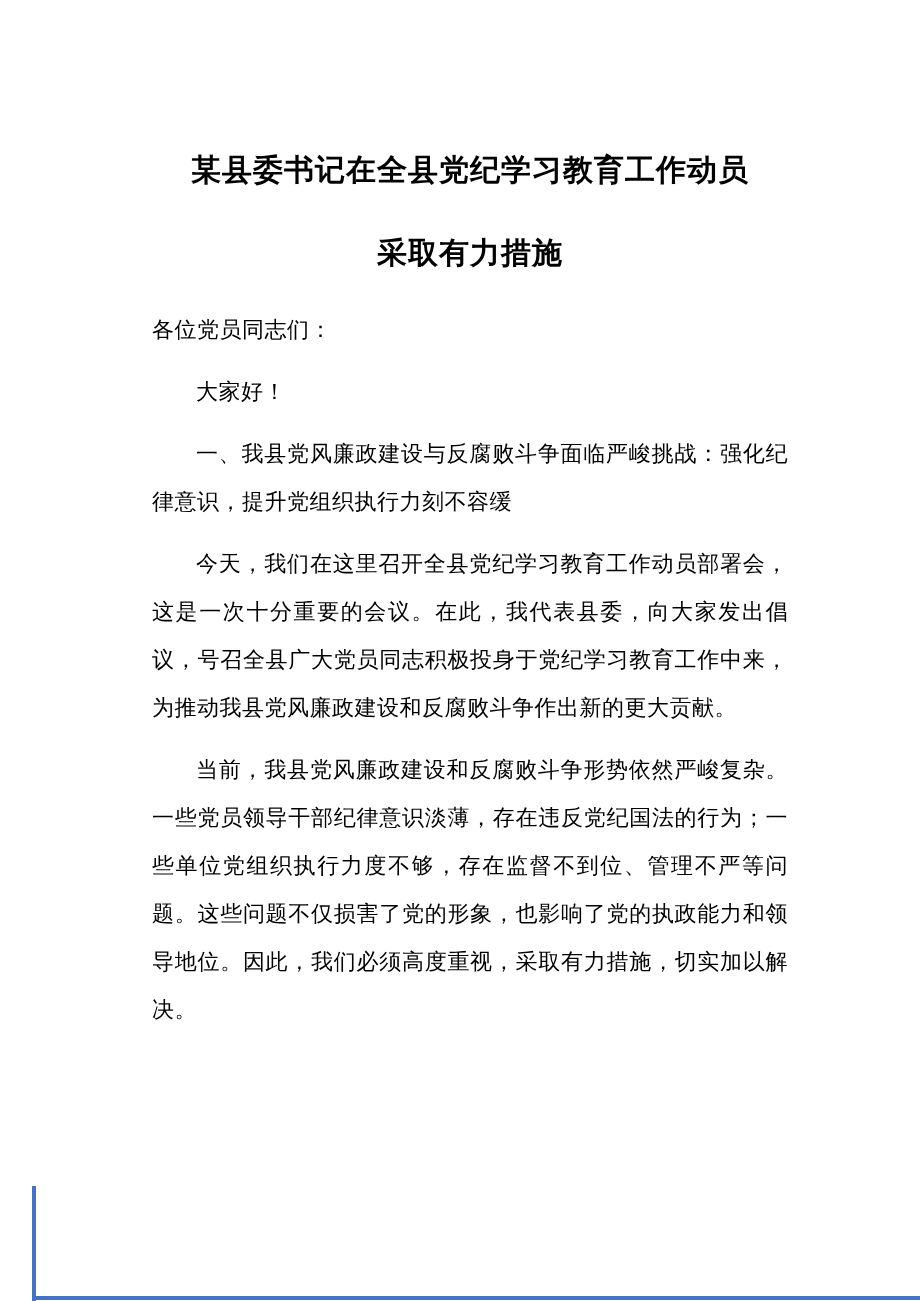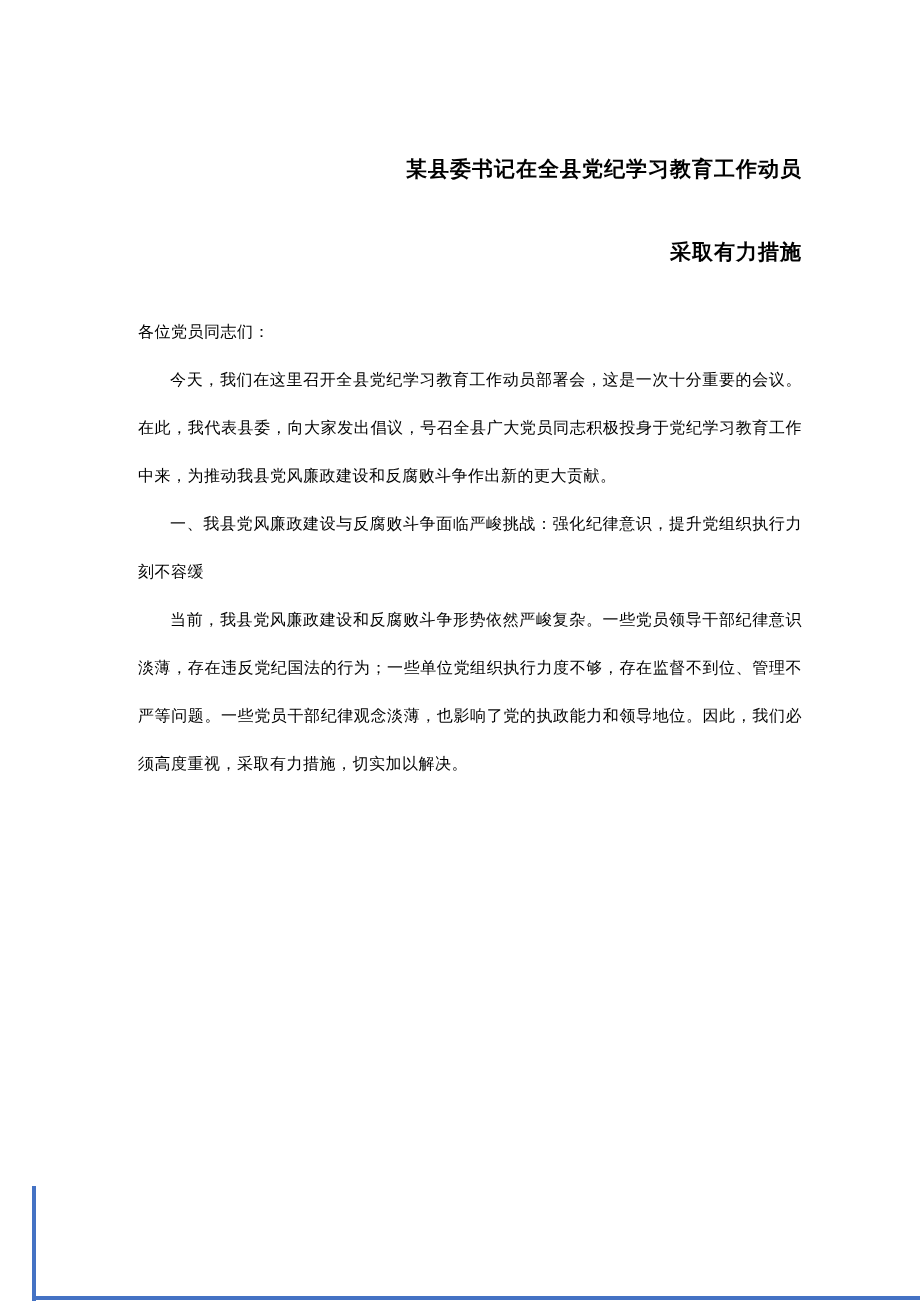--- a/index.html
+++ b/index.html
@@ -16,36 +16,37 @@
     font-family: "Liberation Serif", "DejaVu Serif", serif;
     color: #000000;
   }
   .doc-content {
     position: absolute;
     left: 138px;
     top: 128px;
     width: 664px;
   }
   .doc-title {
-    font-size: 21px;
+    font-size: 30px;
     font-weight: bold;
-    text-align: right;
+    text-align: center;
     line-height: 83px;
     margin: 0 0 14px 0;
     letter-spacing: 1px;
   }
   .doc-title .title-line {
     display: block;
   }
   .doc-body p {
-    font-size: 16px;
+    font-size: 22px;
     line-height: 48px;
-    margin: 0;
+    margin: 14px;
     text-align: justify;
     letter-spacing: 0.5px;
+    font-family: Liberation Mono, monospace;
   }
   .doc-body p.indent {
     text-indent: 2em;
   }
   .page-border-left {
     position: absolute;
     left: 32px;
     top: 1186px;
     width: 4px;
     height: 115px;
@@ -66,23 +67,24 @@
   <div class="doc-content">
 
     <h1 class="doc-title">
       <span class="title-line">某县委书记在全县党纪学习教育工作动员</span>
       <span class="title-line">采取有力措施</span>
     </h1>
 
     <div class="doc-body">
 
     <p>各位党员同志们：</p>
+        <p class="indent">大家好！</p>
+        <p class="indent">一、我县党风廉政建设与反腐败斗争面临严峻挑战：强化纪律意识，提升党组织执行力刻不容缓</p>
         <p class="indent">今天，我们在这里召开全县党纪学习教育工作动员部署会，这是一次十分重要的会议。在此，我代表县委，向大家发出倡议，号召全县广大党员同志积极投身于党纪学习教育工作中来，为推动我县党风廉政建设和反腐败斗争作出新的更大贡献。</p>
-        <p class="indent">一、我县党风廉政建设与反腐败斗争面临严峻挑战：强化纪律意识，提升党组织执行力刻不容缓</p>
-        <p class="indent">当前，我县党风廉政建设和反腐败斗争形势依然严峻复杂。一些党员领导干部纪律意识淡薄，存在违反党纪国法的行为；一些单位党组织执行力度不够，存在监督不到位、管理不严等问题。一些党员干部纪律观念淡薄，也影响了党的执政能力和领导地位。因此，我们必须高度重视，采取有力措施，切实加以解决。</p>
+        <p class="indent">当前，我县党风廉政建设和反腐败斗争形势依然严峻复杂。一些党员领导干部纪律意识淡薄，存在违反党纪国法的行为；一些单位党组织执行力度不够，存在监督不到位、管理不严等问题。这些问题不仅损害了党的形象，也影响了党的执政能力和领导地位。因此，我们必须高度重视，采取有力措施，切实加以解决。</p>
       </div>
 
   </div>
 
   <div class="page-border-left" style="background: rgb(68, 114, 196);"></div>
   <div class="page-border-bottom" style="background: rgb(68, 114, 196);"></div>
 
 </div>
 
 </body></html>

